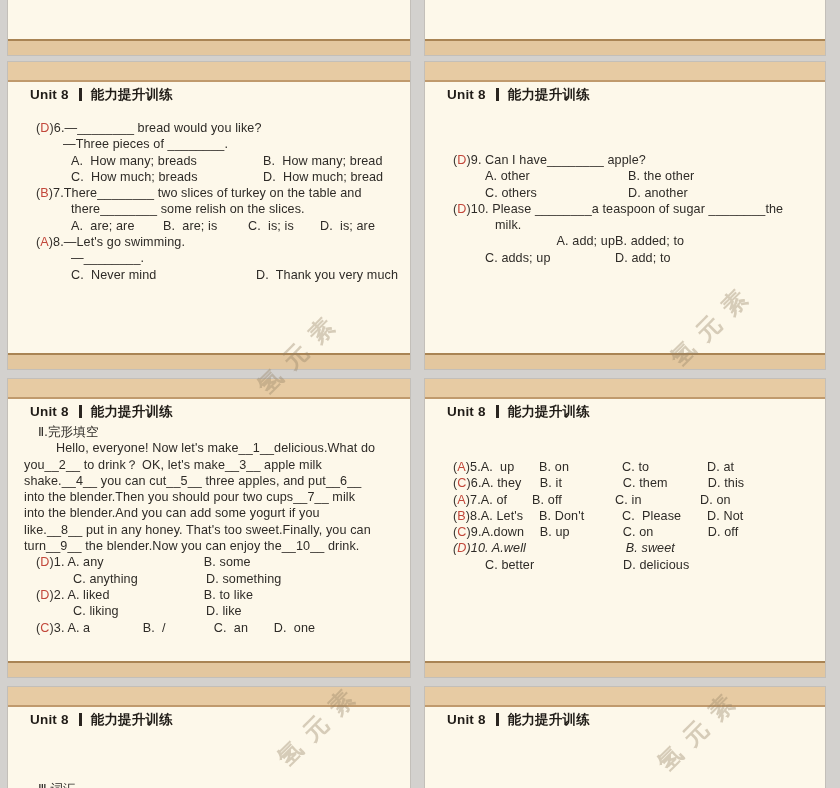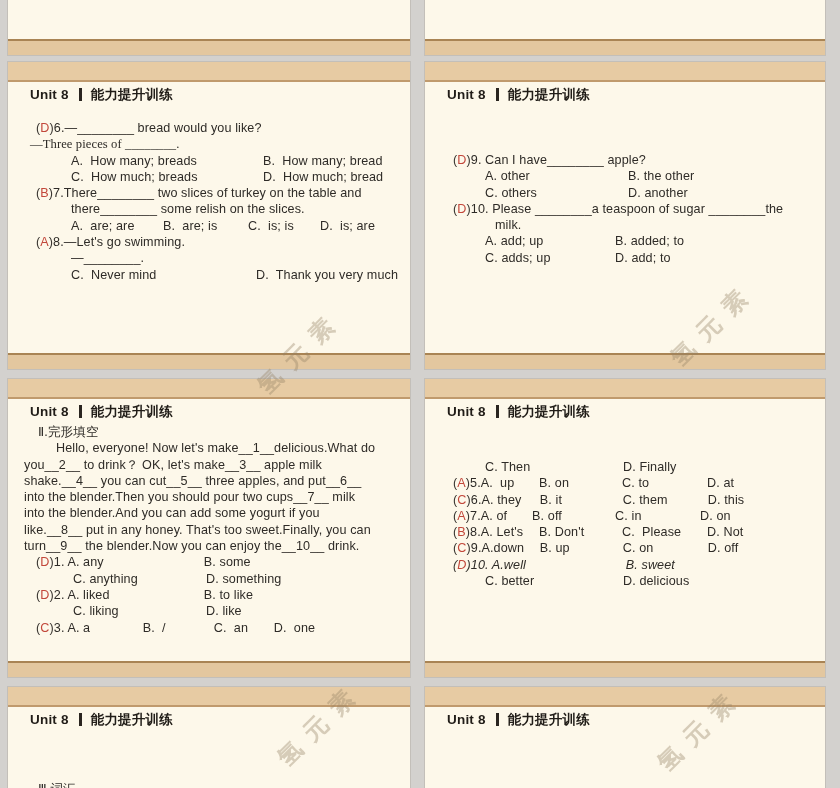--- a/index.html
+++ b/index.html
@@ -64,21 +64,21 @@
   <div class="bstrip"></div>
 </div>
 
 <section class="slide" style="left:8px;top:62px;width:402px;height:307px;">
   <div class="band"></div>
   <div class="shead">
     <span class="unit">Unit 8</span><span class="vbar"></span><span class="htitle">能力提升训练</span>
   </div>
   <div class="content s1">
       <div class="tline" style="padding-left: 28px;"><span class="pr">(</span><span class="ans">D</span><span class="pr">)</span><span class="seg">6.—________ bread would you like?</span></div>
-      <div class="tline" style="padding-left: 22px; font-family: Liberation Serif, serif;"><span class="seg">—Three pieces of ________.</span></div>
+      <div class="tline" style="padding-left: 55px;"><span class="seg">—Three pieces of ________.</span></div>
       <div class="tline" style="padding-left: 63px;"><span class="seg" style="display: inline-block; width: 192px;">A.  How many; breads</span><span class="seg">B.  How many; bread</span></div>
       <div class="tline" style="padding-left: 63px;"><span class="seg" style="display: inline-block; width: 192px;">C.  How much; breads</span><span class="seg">D.  How much; bread</span></div>
       <div class="tline" style="padding-left: 28px;"><span class="pr">(</span><span class="ans">B</span><span class="pr">)</span><span class="seg">7.There________ two slices of turkey on the table and</span></div>
       <div class="tline" style="padding-left: 63px;"><span class="seg">there________ some relish on the slices.</span></div>
       <div class="tline" style="padding-left: 63px;"><span class="seg" style="display: inline-block; width: 92px;">A.  are; are</span><span class="seg" style="display: inline-block; width: 85px;">B.  are; is</span><span class="seg" style="display: inline-block; width: 72px;">C.  is; is</span><span class="seg">D.  is; are</span></div>
       <div class="tline" style="padding-left: 28px;"><span class="pr">(</span><span class="ans">A</span><span class="pr">)</span><span class="seg">8.—Let's go swimming.</span></div>
       <div class="tline" style="padding-left: 63px;"><span class="seg">—________.</span></div>
       <div class="tline" style="padding-left: 63px;"><span class="seg" style="display: inline-block; width: 185px;">C.  Never mind</span><span class="seg">D.  Thank you very much</span></div>
     </div>
   <div class="bstrip"></div>
@@ -88,21 +88,21 @@
   <div class="band"></div>
   <div class="shead">
     <span class="unit">Unit 8</span><span class="vbar"></span><span class="htitle">能力提升训练</span>
   </div>
   <div class="content s2">
       <div class="tline" style="padding-left: 28px;"><span class="pr">(</span><span class="ans">D</span><span class="pr">)</span><span class="seg">9. Can I have________ apple?</span></div>
       <div class="tline" style="padding-left: 60px;"><span class="seg" style="display: inline-block; width: 143px;">A. other</span><span class="seg">B. the other</span></div>
       <div class="tline" style="padding-left: 60px;"><span class="seg" style="display: inline-block; width: 143px;">C. others</span><span class="seg">D. another</span></div>
       <div class="tline" style="padding-left: 28px;"><span class="pr">(</span><span class="ans">D</span><span class="pr">)</span><span class="seg">10. Please ________a teaspoon of sugar ________the</span></div>
       <div class="tline" style="padding-left: 70px;"><span class="seg">milk.</span></div>
-      <div class="tline" style="padding-left: 60px;"><span class="seg" style="display: inline-block; width: 130px;">A. add; up</span><span class="seg">B. added; to</span></div>
+      <div class="tline" style="padding-left: 60px;"><span class="seg" style="display: inline-block; width: 130px; text-align: right;">A. add; up</span><span class="seg">B. added; to</span></div>
       <div class="tline" style="padding-left: 60px;"><span class="seg" style="display: inline-block; width: 130px;">C. adds; up</span><span class="seg">D. add; to</span></div>
     </div>
   <div class="bstrip"></div>
 </section>
 
 <section class="slide" style="left:8px;top:379px;width:402px;height:298px;">
   <div class="band"></div>
   <div class="shead">
     <span class="unit">Unit 8</span><span class="vbar"></span><span class="htitle">能力提升训练</span>
   </div>
@@ -123,21 +123,20 @@
     </div>
   <div class="bstrip"></div>
 </section>
 
 <section class="slide" style="left:425px;top:379px;width:400px;height:298px;">
   <div class="band"></div>
   <div class="shead">
     <span class="unit">Unit 8</span><span class="vbar"></span><span class="htitle">能力提升训练</span>
   </div>
   <div class="content s4">
-      <div class="tline" style="padding-left: 60px;"><span class="seg" style="display: inline-block; width: 138px;">C. Then</span><span class="seg">D. Finally</span></div>
       <div class="tline" style="padding-left: 28px;"><span class="pr">(</span><span class="ans">A</span><span class="pr">)</span><span class="seg" style="display: inline-block; width: 69px;">5.A.  up</span><span class="seg" style="display: inline-block; width: 83px;">B. on</span><span class="seg" style="display: inline-block; width: 85px;">C. to</span><span class="seg">D. at</span></div>
       <div class="tline" style="padding-left: 28px;"><span class="pr">(</span><span class="ans">C</span><span class="pr">)</span><span class="seg" style="display: inline-block; width: 69px;">6.A. they</span><span class="seg" style="display: inline-block; width: 83px;">B. it</span><span class="seg" style="display: inline-block; width: 85px;">C. them</span><span class="seg">D. this</span></div>
       <div class="tline" style="padding-left: 28px;"><span class="pr">(</span><span class="ans">A</span><span class="pr">)</span><span class="seg" style="display: inline-block; width: 62px;">7.A. of</span><span class="seg" style="display: inline-block; width: 83px;">B. off</span><span class="seg" style="display: inline-block; width: 85px;">C. in</span><span class="seg">D. on</span></div>
       <div class="tline" style="padding-left: 28px;"><span class="pr">(</span><span class="ans">B</span><span class="pr">)</span><span class="seg" style="display: inline-block; width: 69px;">8.A. Let's</span><span class="seg" style="display: inline-block; width: 83px;">B. Don't</span><span class="seg" style="display: inline-block; width: 85px;">C.  Please</span><span class="seg">D. Not</span></div>
       <div class="tline" style="padding-left: 28px;"><span class="pr">(</span><span class="ans">C</span><span class="pr">)</span><span class="seg" style="display: inline-block; width: 69px;">9.A.down</span><span class="seg" style="display: inline-block; width: 83px;">B. up</span><span class="seg" style="display: inline-block; width: 85px;">C. on</span><span class="seg">D. off</span></div>
       <div class="tline" style="padding-left: 28px; font-style: italic;"><span class="pr">(</span><span class="ans">D</span><span class="pr">)</span><span class="seg" style="display: inline-block; width: 155px;">10. A.well</span><span class="seg">B. sweet</span></div>
       <div class="tline" style="padding-left: 60px;"><span class="seg" style="display: inline-block; width: 138px;">C. better</span><span class="seg">D. delicious</span></div>
     </div>
   <div class="bstrip"></div>
 </section>

